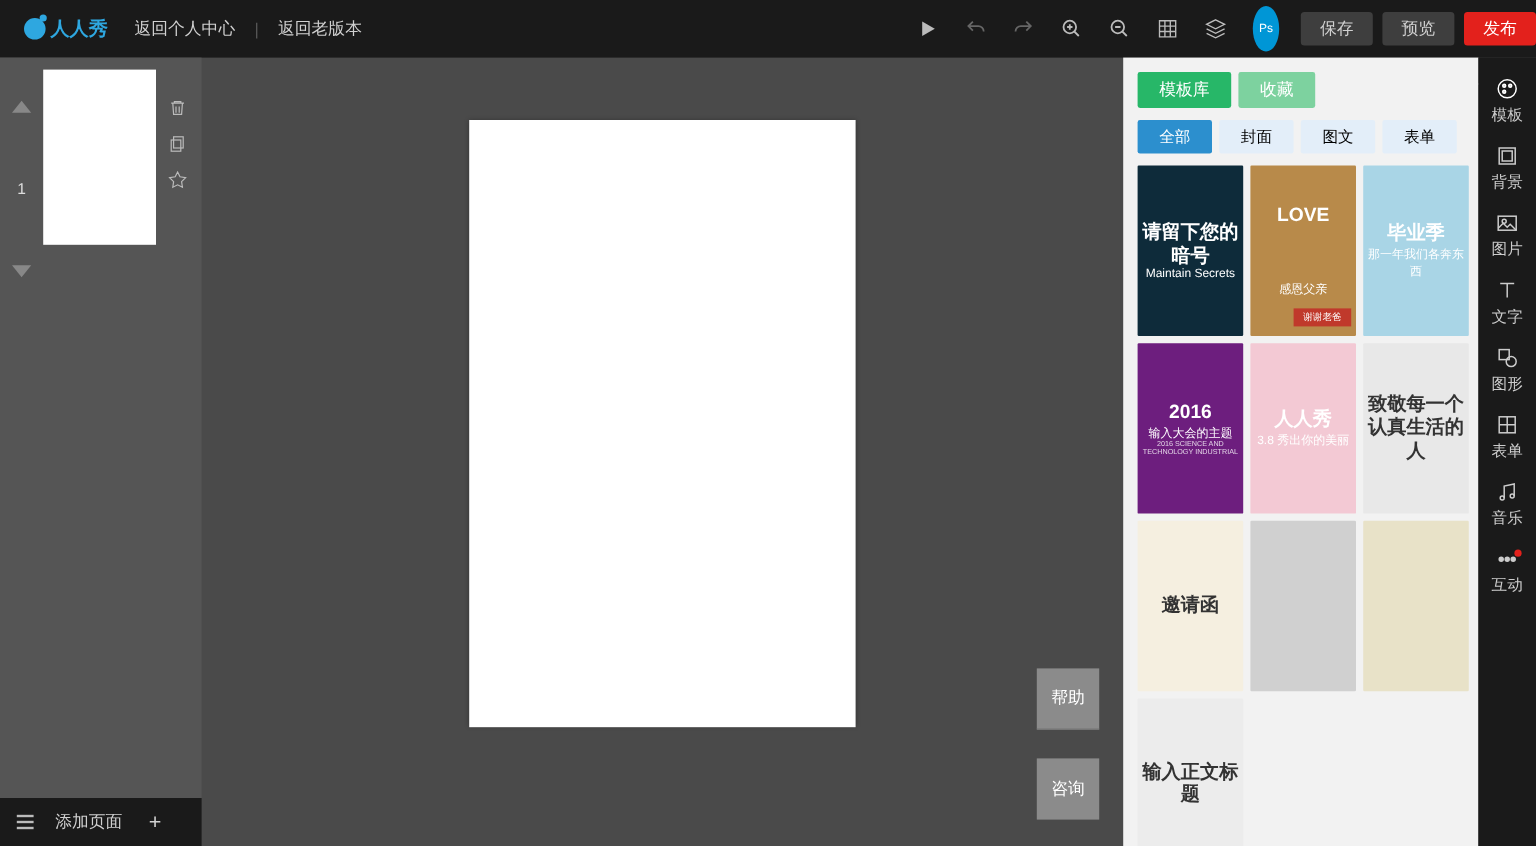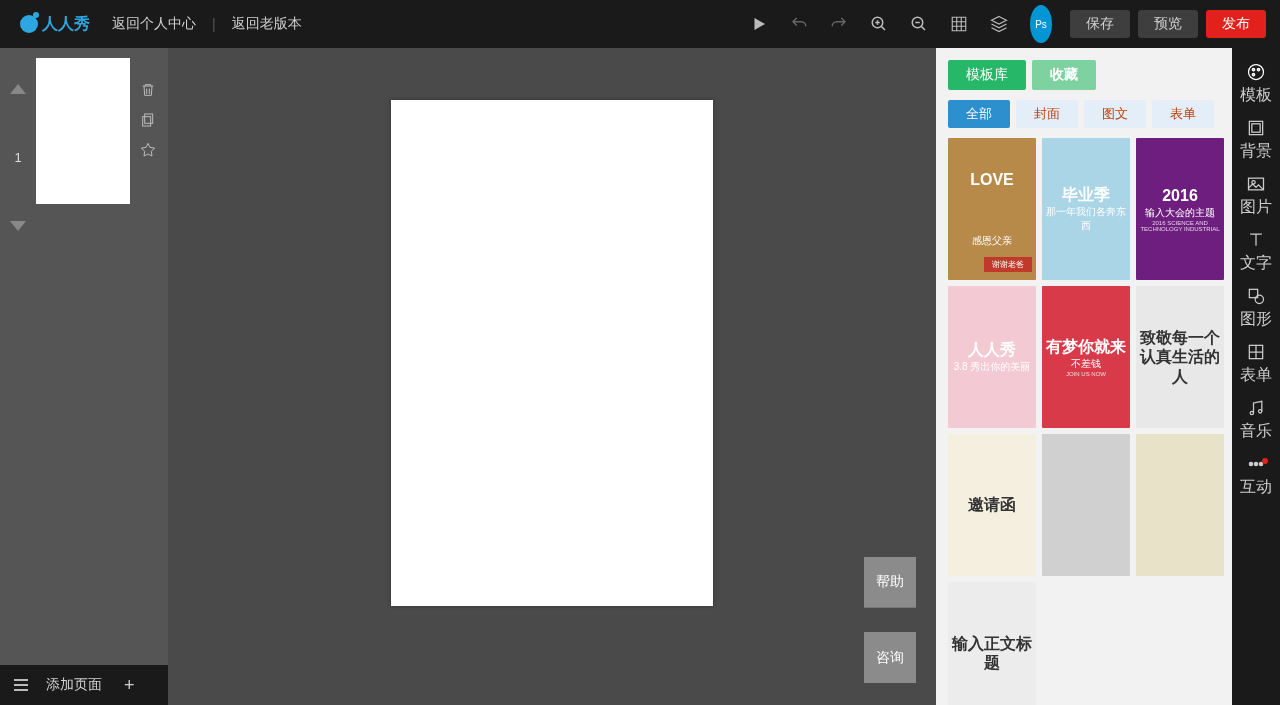--- a/index.html
+++ b/index.html
@@ -13,21 +13,21 @@
     .logo-text { color:#2ea7e0; font-weight:bold; font-size:16px; }
     .top-link { padding:0 12px; cursor:pointer; color:#d0d0d0; }
     .top-divider { color:#555; padding:0 4px; }
     .topbar-spacer { flex:1; }
     .top-icons { display:flex; align-items:center; gap:22px; padding-right:18px; }
     .tic { width:18px; height:18px; fill:#bbb; cursor:pointer; }
     .tic.ps { width:22px; height:38px; background:#0096d6; border-radius:50%; color:#fff; font-size:10px; display:flex; align-items:center; justify-content:center; font-weight:normal; }
     .btn { padding:5px 16px; border-radius:3px; font-size:14px; cursor:pointer; }
     .btn-gray { background:#3e3e3e; color:#d0d0d0; }
     .btn-red { background:#e3211c; color:#fff; }
-    .btns { display:flex; gap:8px; padding-right:14px; align-items:center; }
+    .btns { display:flex; gap:8px; padding-right:0; align-items:center; }
     
     
     .leftpanel { position:absolute; left:0; top:48px; bottom:40px; width:168px; background:#555; }
     .page-thumb-wrap { padding:10px 0; display:flex; align-items:flex-start; }
     .arrows { width:36px; display:flex; flex-direction:column; align-items:center; gap:56px; padding-top:26px; }
     .arrow-btn { width:0; height:0; border-left:8px solid transparent; border-right:8px solid transparent; cursor:pointer; }
     .arrow-up { border-bottom:10px solid #888; }
     .arrow-down { border-top:10px solid #888; }
     .page-num { color:#ddd; font-size:13px; }
     .thumb { width:94px; height:146px; background:#fff; }
@@ -48,31 +48,31 @@
     
     .float-btns { position:absolute; right:364px; bottom:22px; display:flex; flex-direction:column;gap:24px; }
     .fbtn { width:52px; height:51px; background:#8b8b8b; color:#fff; font-size:14px; display:flex; align-items:center; justify-content:center; cursor:pointer; border-bottom:1px solid #777; }
     .fbtn:last-child { border:none; }
     
     
     .tplpanel { position:absolute; right:48px; top:48px; bottom:0; width:296px; background:#f2f2f2; padding:12px; overflow:hidden; }
     .tpl-tabs1 { display:flex; gap:6px; margin-bottom:10px; }
     .tab-g { padding:6px 18px; font-size:14px; border-radius:2px; cursor:pointer; color:#fff; }
     .tab-g.active { background:#27b768; }
-    .tab-g.inactive { background:#7dd29f;font-weight:bold; }
+    .tab-g.inactive { background:#7dd29f; }
     .tpl-tabs2 { display:flex; gap:6px; margin-bottom:10px; }
-    .tab-b { padding:5px 18px; font-size:13px; border-radius:2px; cursor:pointer; background:#e3eef9; color:#c2410c; }
+    .tab-b { padding:5px 18px; font-size:13px; border-radius:2px; cursor:pointer; background:#e3eef9; color:#000000; }
     .tab-b.active { background:#2c8fce; color:#fff; }
     .tpl-grid { display:grid; grid-template-columns:repeat(3,88px); gap:6px; }
     .tplc { width:88px; height:142px; background:#888; border-radius:1px; overflow:hidden; position:relative; cursor:pointer; display:flex; flex-direction:column; align-items:center; justify-content:center; font-size:10px; color:#fff; text-align:center; padding:4px; }
     .tplc .big { font-size:16px; font-weight:bold; line-height:1.2; }
     
     
     .rsidebar { position:absolute; right:0; top:48px; bottom:0; width:48px; background:#1a1a1a; display:flex; flex-direction:column; align-items:center; padding-top:8px; }
-    .rsi { width:44px; height:56px; display:flex; flex-direction:column; align-items:center; justify-content:center; gap:3px; cursor:pointer; color:#ccc; font-size:16px; position:relative; }
+    .rsi { width:44px; height:56px; display:flex; flex-direction:column; align-items:center; justify-content:center; gap:3px; cursor:pointer; color:#ccc; font-size:13px; position:relative; }
     .rsi svg { width:20px; height:20px; fill:none; stroke:#ccc; stroke-width:1.5; }
     .rsi.active svg { stroke:#fff; }
     .red-dot { position:absolute; top:10px; right:10px; width:6px; height:6px; background:#e3211c; border-radius:50%; }
     
     .tri-marker { position:absolute; right:48px; top:62px; width:0; height:0; border-top:8px solid transparent; border-bottom:8px solid transparent; border-left:8px solid #f2f2f2; z-index:5; }
   </style>
 </head>
 <body>
 
 <div class="topbar">
@@ -164,43 +164,42 @@
     <div class="tab-g active">模板库</div>
     <div class="tab-g inactive">收藏</div>
   </div>
   <div class="tpl-tabs2">
     <div class="tab-b active">全部</div>
     <div class="tab-b">封面</div>
     <div class="tab-b">图文</div>
     <div class="tab-b">表单</div>
   </div>
   <div class="tpl-grid" id="tpl-grid">
+      <div class="tplc" style="background: rgb(14, 43, 58);">
+        <div class="big">请留下您的暗号</div>
+        <div>Maintain Secrets</div>
+      </div>
       <div class="tplc" style="background: rgb(184, 138, 74); gap: 44px;">
         <div class="big">LOVE</div>
         <div>感恩父亲</div>
         <div style="position:absolute;bottom:8px;right:4px;background:#c0392b;padding:2px 8px;font-size:8px">谢谢老爸</div>
       </div>
       <div class="tplc" style="background: rgb(169, 213, 230);">
         <div class="big">毕业季</div>
         <div>那一年我们各奔东西</div>
       </div>
       <div class="tplc" style="background: rgb(109, 30, 126);">
         <div class="big">2016</div>
         <div>输入大会的主题</div>
         <div style="font-size:6px;opacity:.8">2016 SCIENCE AND TECHNOLOGY INDUSTRIAL</div>
       </div>
       <div class="tplc" style="background: rgb(243, 201, 212);">
         <div class="big">人人秀</div>
         <div>3.8 秀出你的美丽</div>
       </div>
-      <div class="tplc" style="background: rgb(217, 58, 74);">
-        <div class="big">有梦你就来</div>
-        <div>不差钱</div>
-        <div style="font-size:6px;opacity:.8">JOIN US NOW</div>
-      </div>
       <div class="tplc" style="background: rgb(232, 232, 232); color: rgb(51, 51, 51);">
         <div class="big">致敬每一个认真生活的人</div>
       </div>
       <div class="tplc" style="background: rgb(245, 239, 224); color: rgb(51, 51, 51);">
         <div class="big">邀请函</div>
       </div>
       <div class="tplc" style="background: rgb(208, 208, 208);"></div>
       <div class="tplc" style="background: rgb(232, 226, 200);"></div>
       <div class="tplc" style="background: rgb(236, 236, 236); color: rgb(51, 51, 51);">
         <div class="big">输入正文标题</div>

